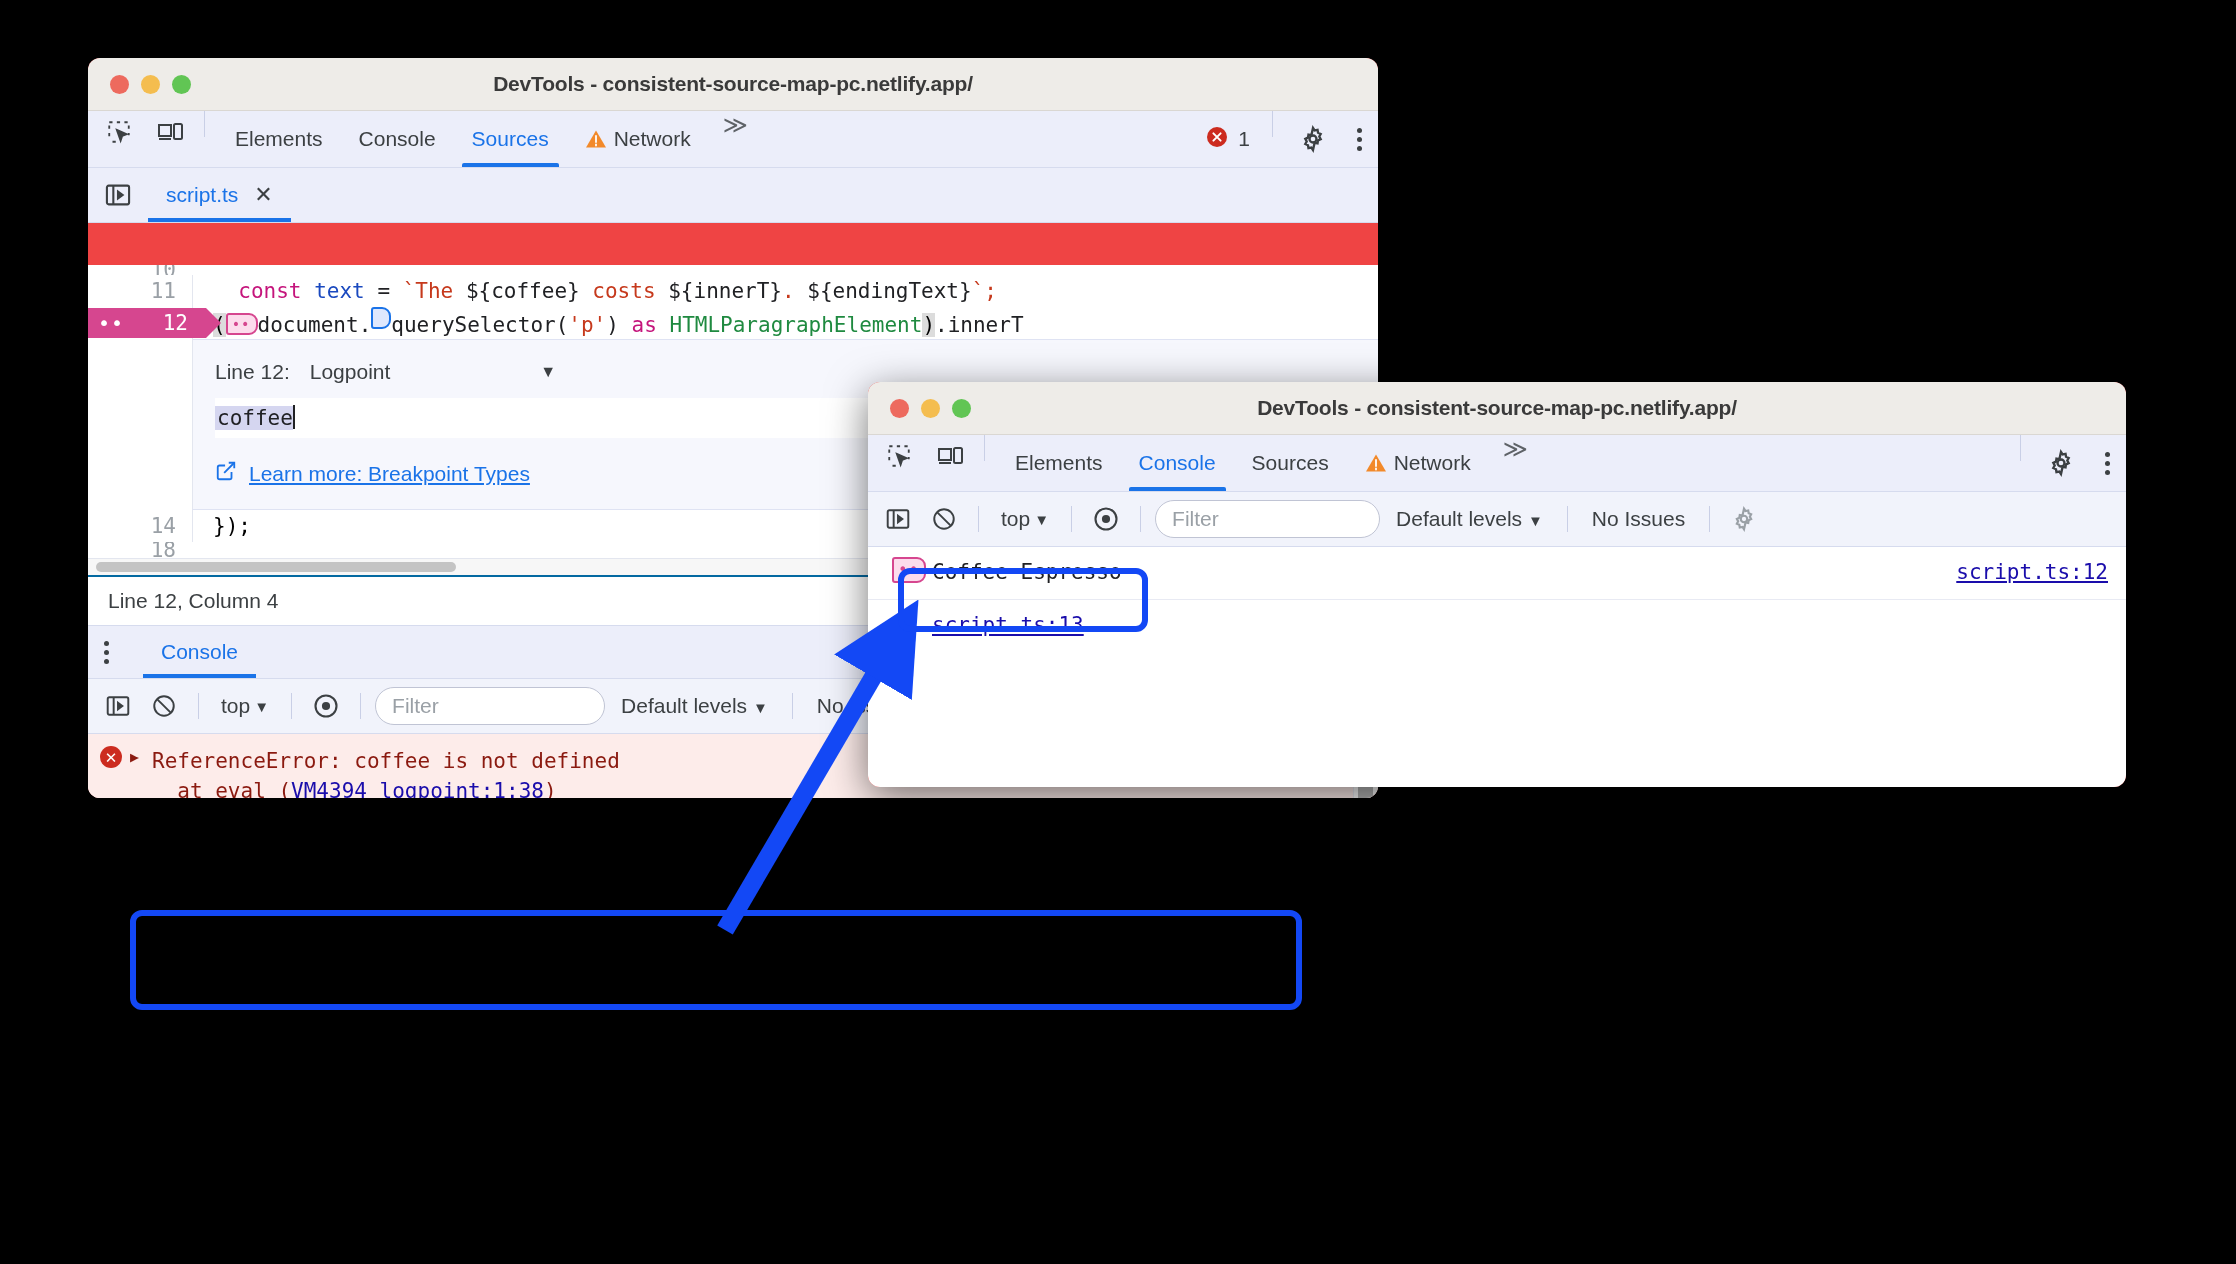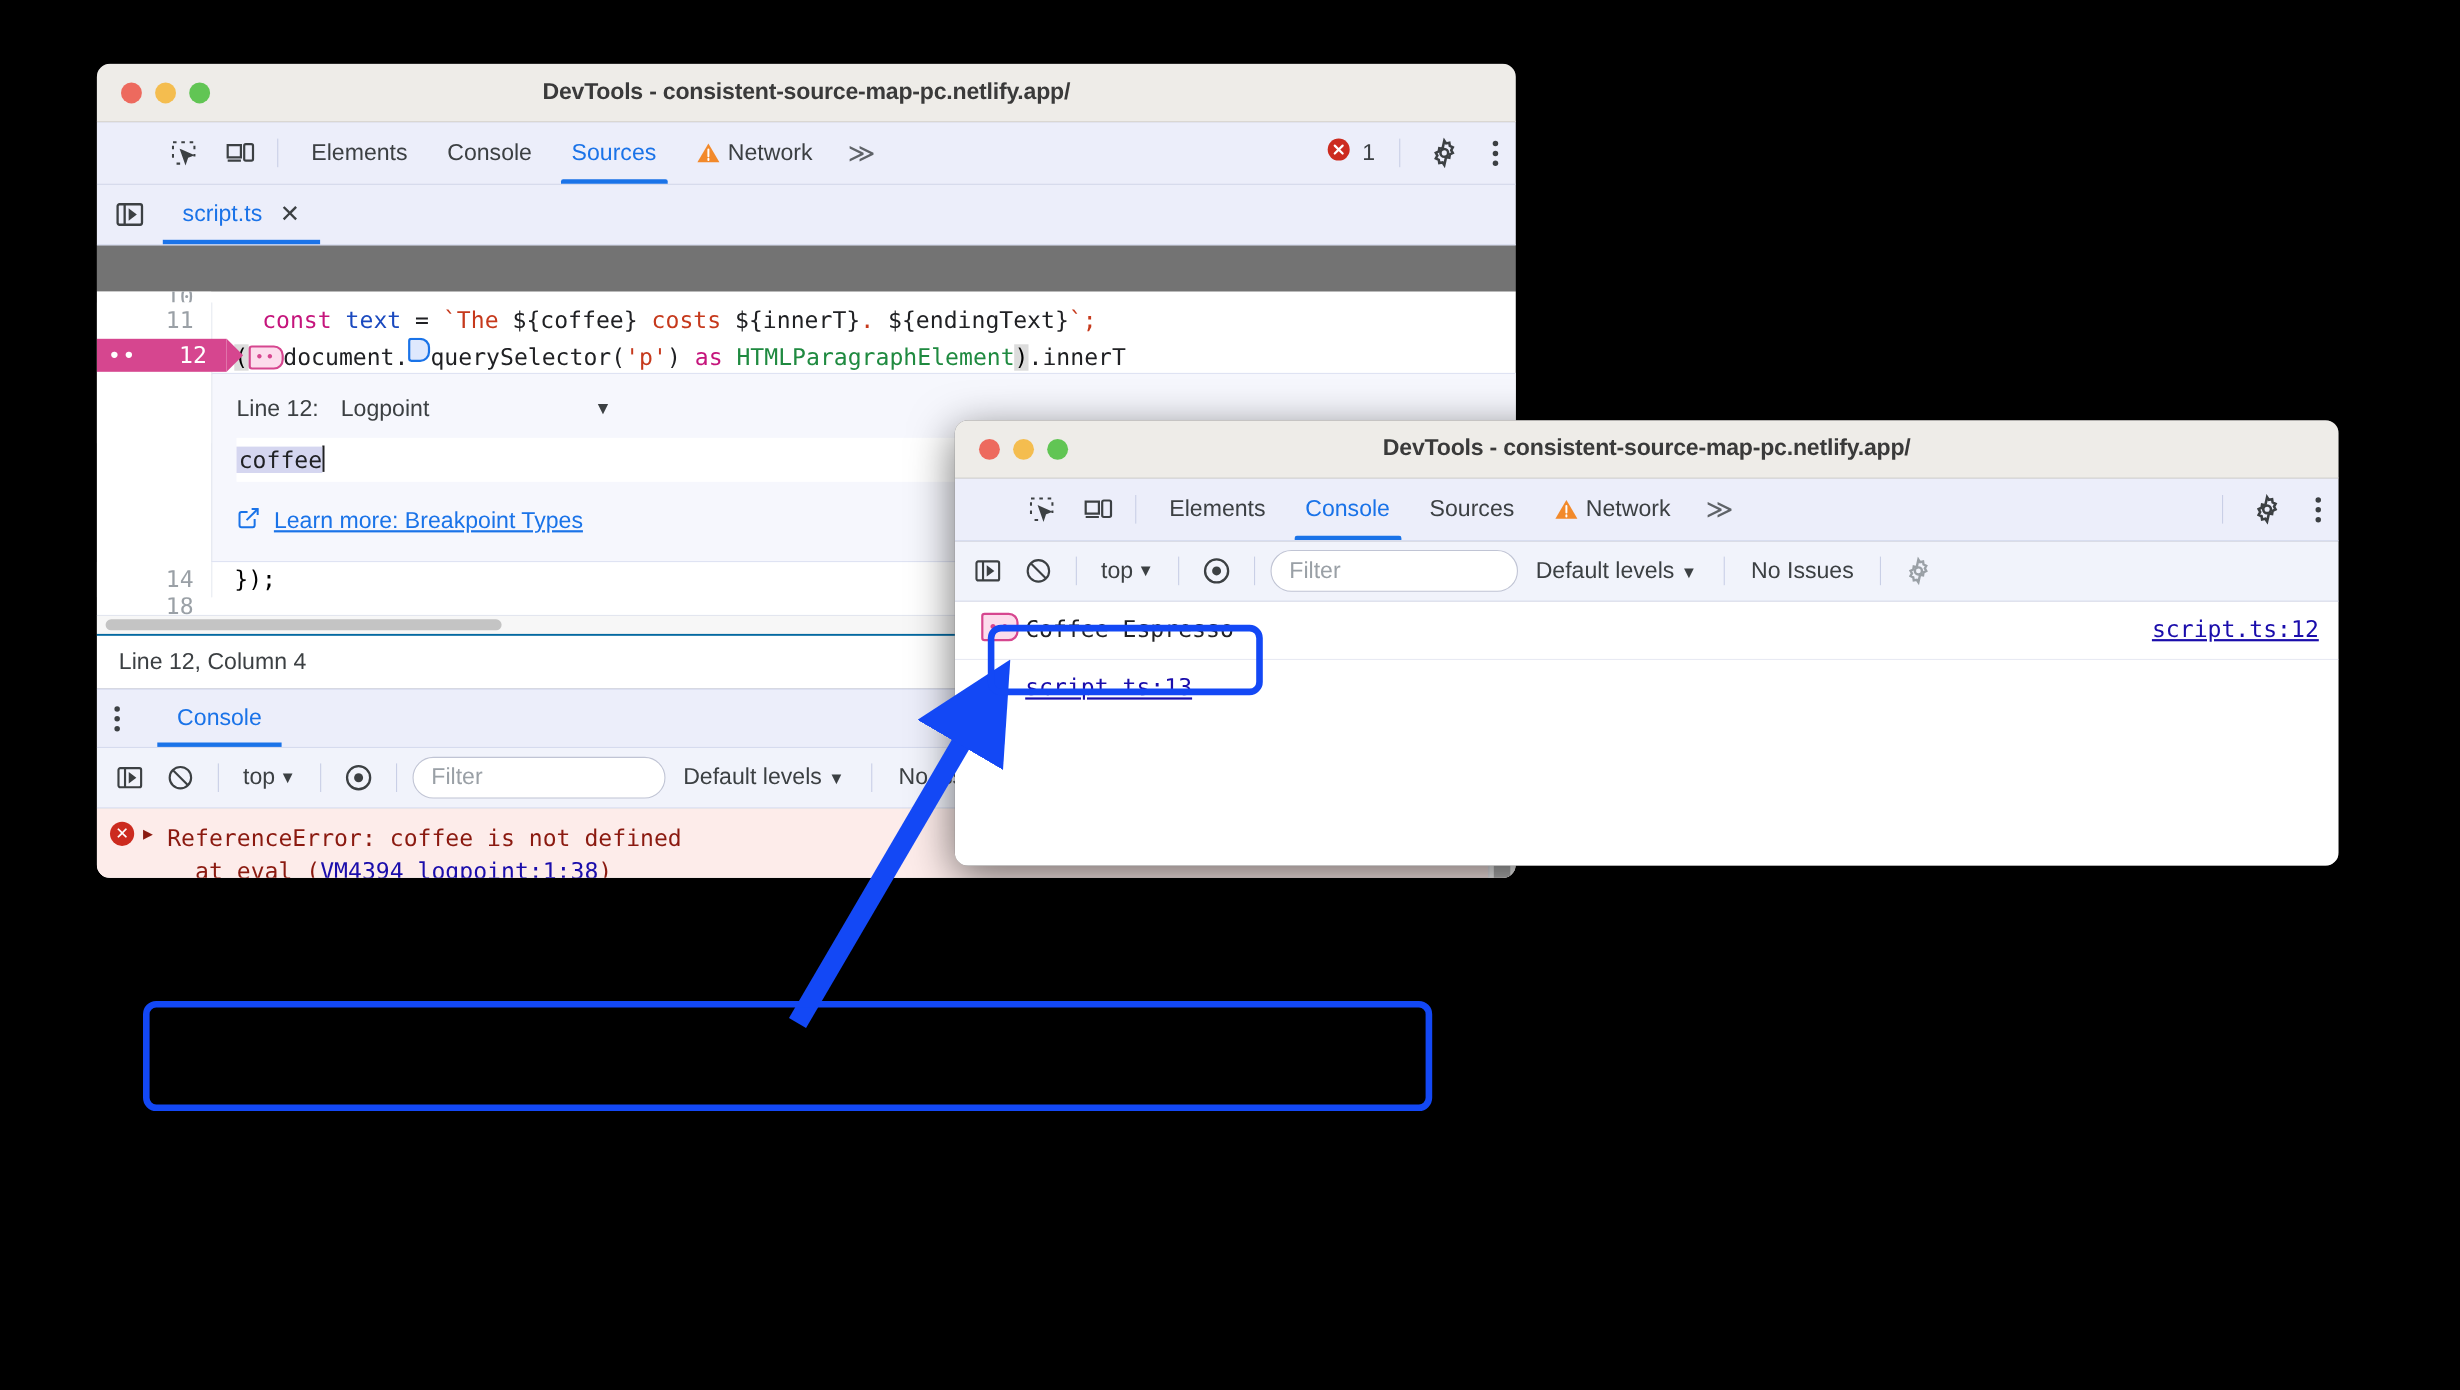--- a/index.html
+++ b/index.html
@@ -14,21 +14,21 @@
   #stage {
     position: relative;
     width: 2236px;
     height: 1264px;
     background: #000000;
   }
 
   
   .window {
     position: absolute;
-    background: #737373;
+    background: #ef4444;
     border-radius: 12px;
     overflow: hidden;
     box-shadow: 0 10px 40px rgba(0,0,0,0.55);
   }
   .titlebar {
     height: 52px;
     background: #eeece8;
     display: flex;
     align-items: center;
     position: relative;
@@ -52,24 +52,22 @@
     color: #3a3a3a;
     letter-spacing: -0.2px;
     pointer-events: none;
   }
 
   
   .devtools-tabs {
     height: 56px;
     background: #eceefa;
     display: flex;
-    align-items: center;
     border-bottom: 1px solid #d6dbee;
     position: relative;
-    padding-left: 48px;
   }
   .tb-icon {
     width: 42px; height: 42px;
     display: flex; align-items: center; justify-content: center;
     margin-left: 10px;
     color: #3c4043;
   }
   .tb-sep {
     width: 1px; height: 26px;
     background: #c9cfe6;

